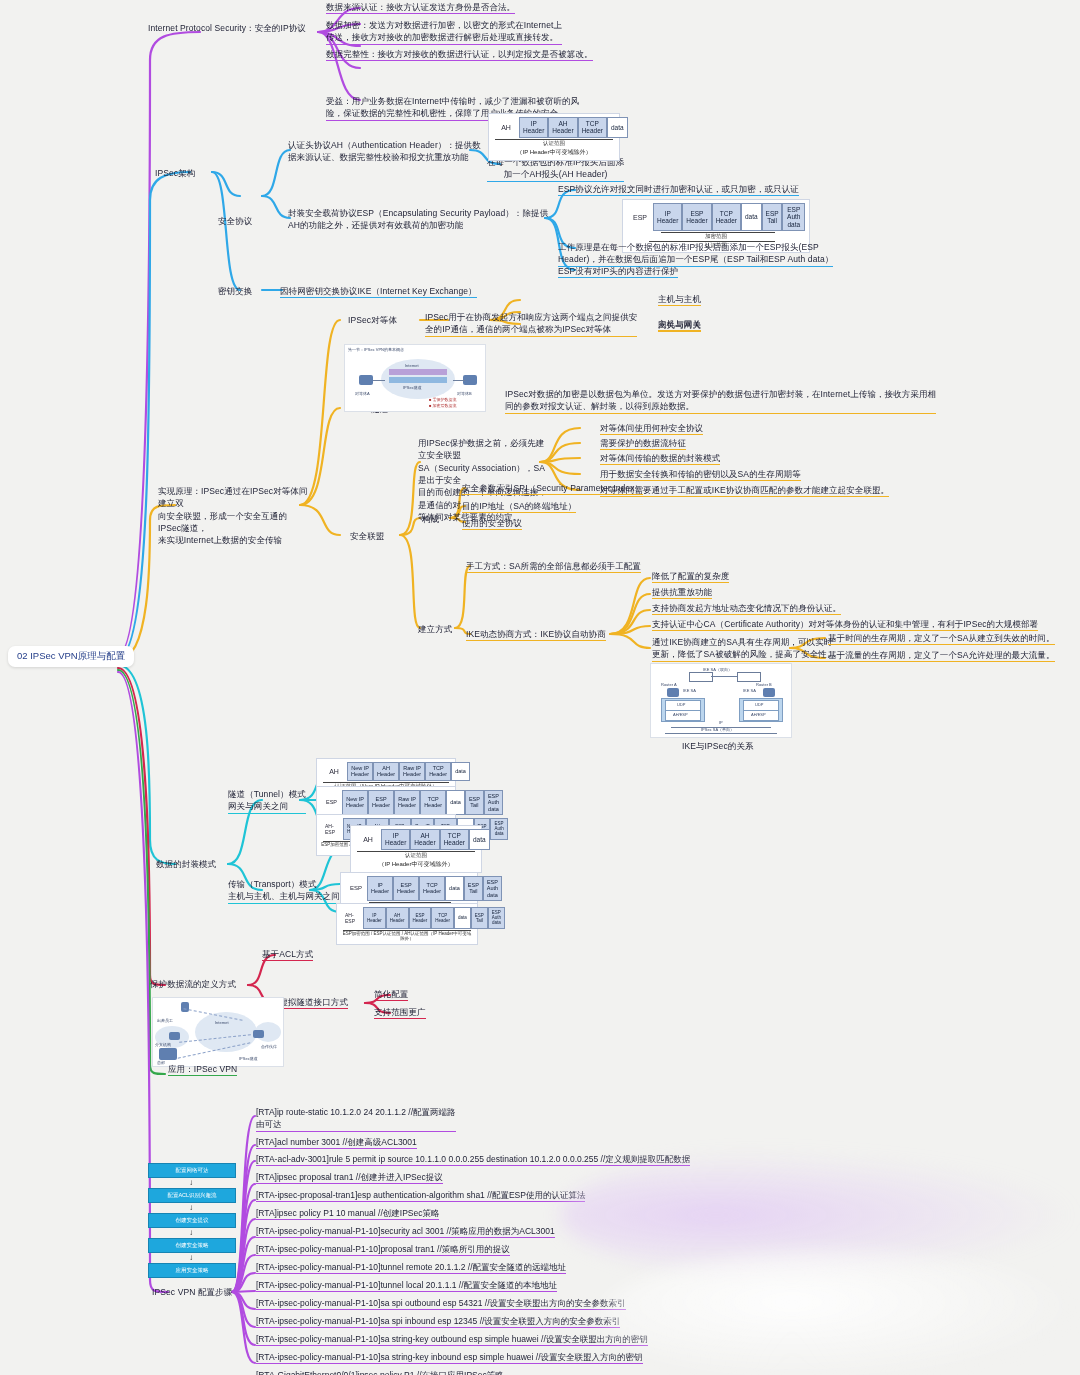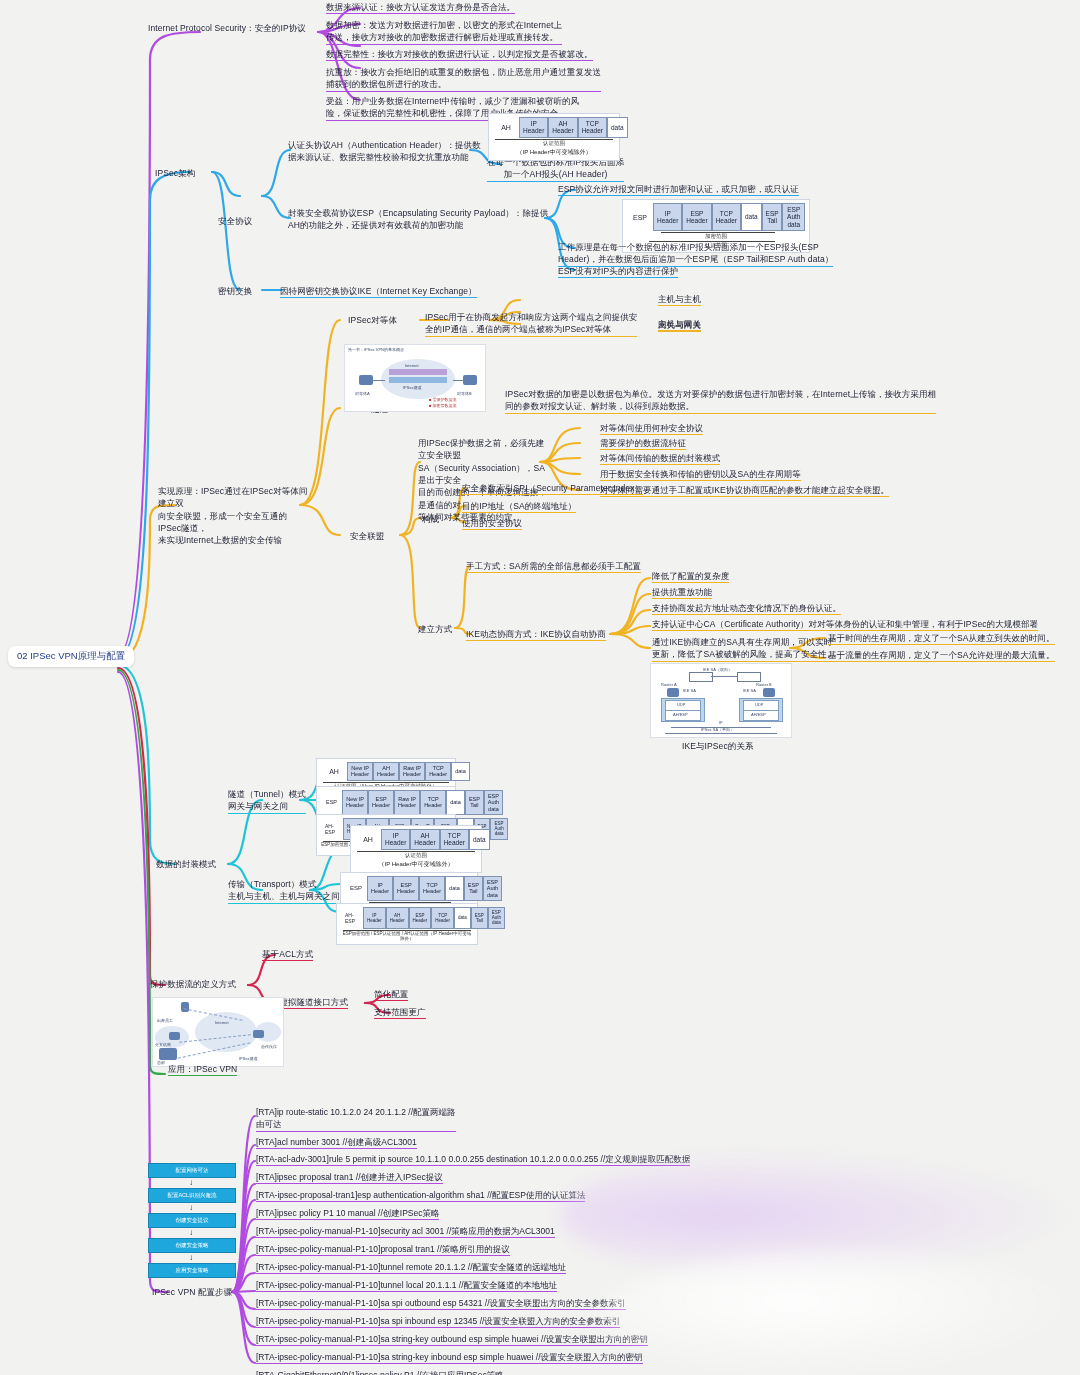--- a/index.html
+++ b/index.html
@@ -138,22 +138,20 @@
   </g>
 </svg>
 
 <div class="root" style="left:8px;top:646px;">02 IPSec VPN原理与配置</div>
 
 <div class="node cn plain" style="left:148px;top:22px;">Internet Protocol Security：安全的IP协议</div>
 <div class="node cn ul-purple" style="left:326px;top:1px;">数据来源认证：接收方认证发送方身份是否合法。</div>
 <div class="node cn ul-purple" style="left:326px;top:19px;">数据加密：发送方对数据进行加密，以密文的形式在Internet上
 传送，接收方对接收的加密数据进行解密后处理或直接转发。</div>
 <div class="node cn ul-purple" style="left:326px;top:48px;">数据完整性：接收方对接收的数据进行认证，以判定报文是否被篡改。</div>
-<div class="node cn ul-purple" style="left:326px;top:66px;">抗重放：接收方会拒绝旧的或重复的数据包，防止恶意用户通过重复发送
-捕获到的数据包所进行的攻击。</div>
 <div class="node cn ul-purple" style="left:326px;top:95px;">受益：用户业务数据在Internet中传输时，减少了泄漏和被窃听的风
 险，保证数据的完整性和机密性，保障了用户业务传输的安全。</div>
 
 <div class="node cn plain" style="left:155px;top:167px;">IPSec架构</div>
 <div class="node cn plain" style="left:218px;top:191px;margin-top:24px;">安全协议</div>
 <div class="node cn plain" style="left:218px;top:285px;">密钥交换</div>
 <div class="node cn ul-blue" style="left:280px;top:285px;">因特网密钥交换协议IKE（Internet Key Exchange）</div>
 
 <div class="node cn plain" style="left:288px;top:139px;">认证头协议AH（Authentication Header）：提供数
 据来源认证、数据完整性校验和报文抗重放功能</div>

